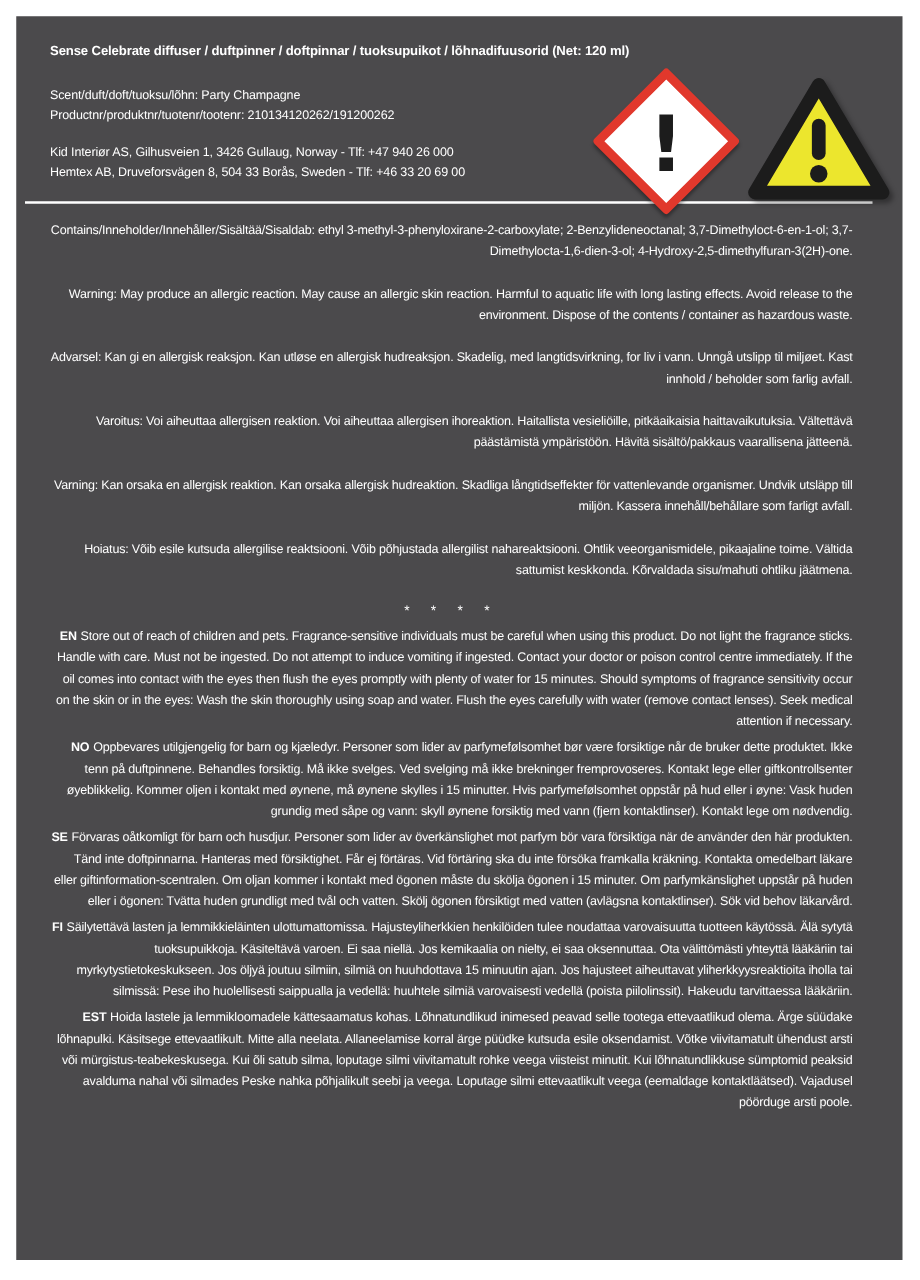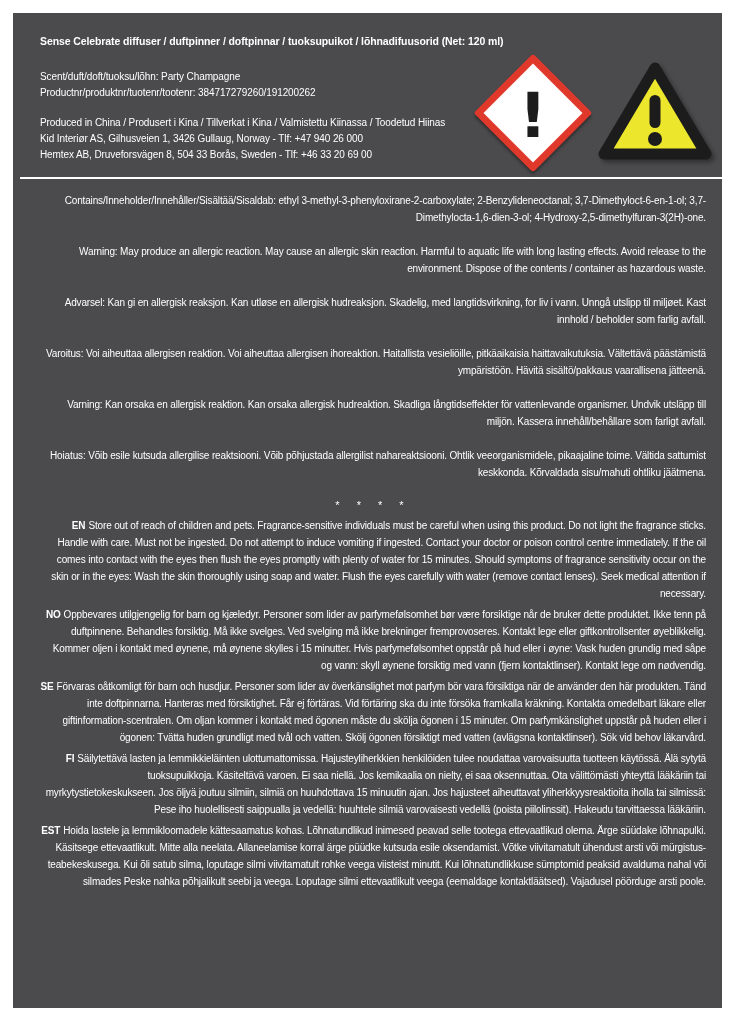--- a/index.html
+++ b/index.html
@@ -5,21 +5,21 @@
   html,body { margin:0; padding:0; }
   body {
     width:736px; height:1024px; background:#ffffff; position:relative;
     font-family:"Liberation Sans", sans-serif; -webkit-font-smoothing:antialiased;
   }
   .label {
     position:absolute; left:13px; top:13px; width:709px; height:995px;
     background:#4b4a4c; overflow:hidden;
   }
   .content {
-    position:relative; padding:20px 16px 0 27px; color:#ffffff;
+    position:relative; padding:20px 40px 0 27px; color:#ffffff;
   }
   p { margin:0; }
   .title {
     font-size:10.5px; font-weight:bold; letter-spacing:-0.1px;
     line-height:16px; margin-bottom:20px;
   }
   .info-block { margin-bottom:14px; }
   .info-block p { font-size:10px; letter-spacing:-0.1px; line-height:16px; }
   .divider {
     border:none; border-top:2px solid #ffffff;
@@ -59,25 +59,24 @@
 <body>
 
 <div class="label">
 
   <div class="content">
 
     <p class="title">Sense Celebrate diffuser / duftpinner / doftpinnar / tuoksupuikot / lõhnadifuusorid (Net: 120 ml)</p>
 
     <div class="info-block">
       <p>Scent/duft/doft/tuoksu/lõhn: Party Champagne</p>
-      <p>Productnr/produktnr/tuotenr/tootenr: 384717279260/191200262</p>
+      <p>Productnr/produktnr/tuotenr/tootenr: 210134120262/191200262</p>
     </div>
 
     <div class="info-block">
-      <p>Produced in China / Produsert i Kina / Tillverkat i Kina / Valmistettu Kiinassa / Toodetud Hiinas</p>
       <p>Kid Interiør AS, Gilhusveien 1, 3426 Gullaug, Norway - Tlf: +47 940 26 000</p>
       <p>Hemtex AB, Druveforsvägen 8, 504 33 Borås, Sweden - Tlf: +46 33 20 69 00</p>
     </div>
 
     <hr class="divider">
 
     <p class="para">Contains/Inneholder/Innehåller/Sisältää/Sisaldab: ethyl 3-methyl-3-phenyloxirane-2-carboxylate; 2-Benzylideneoctanal; 3,7-Dimethyloct-6-en-1-ol; 3,7-Dimethylocta-1,6-dien-3-ol; 4-Hydroxy-2,5-dimethylfuran-3(2H)-one.</p>
 
     <p class="para">Warning: May produce an allergic reaction. May cause an allergic skin reaction. Harmful to aquatic life with long lasting effects. Avoid release to the environment. Dispose of the contents / container as hazardous waste.</p>
     <p class="para">Advarsel: Kan gi en allergisk reaksjon.  Kan utløse en allergisk hudreaksjon. Skadelig, med langtidsvirkning, for liv i vann. Unngå utslipp til miljøet. Kast innhold / beholder som farlig avfall.</p>

